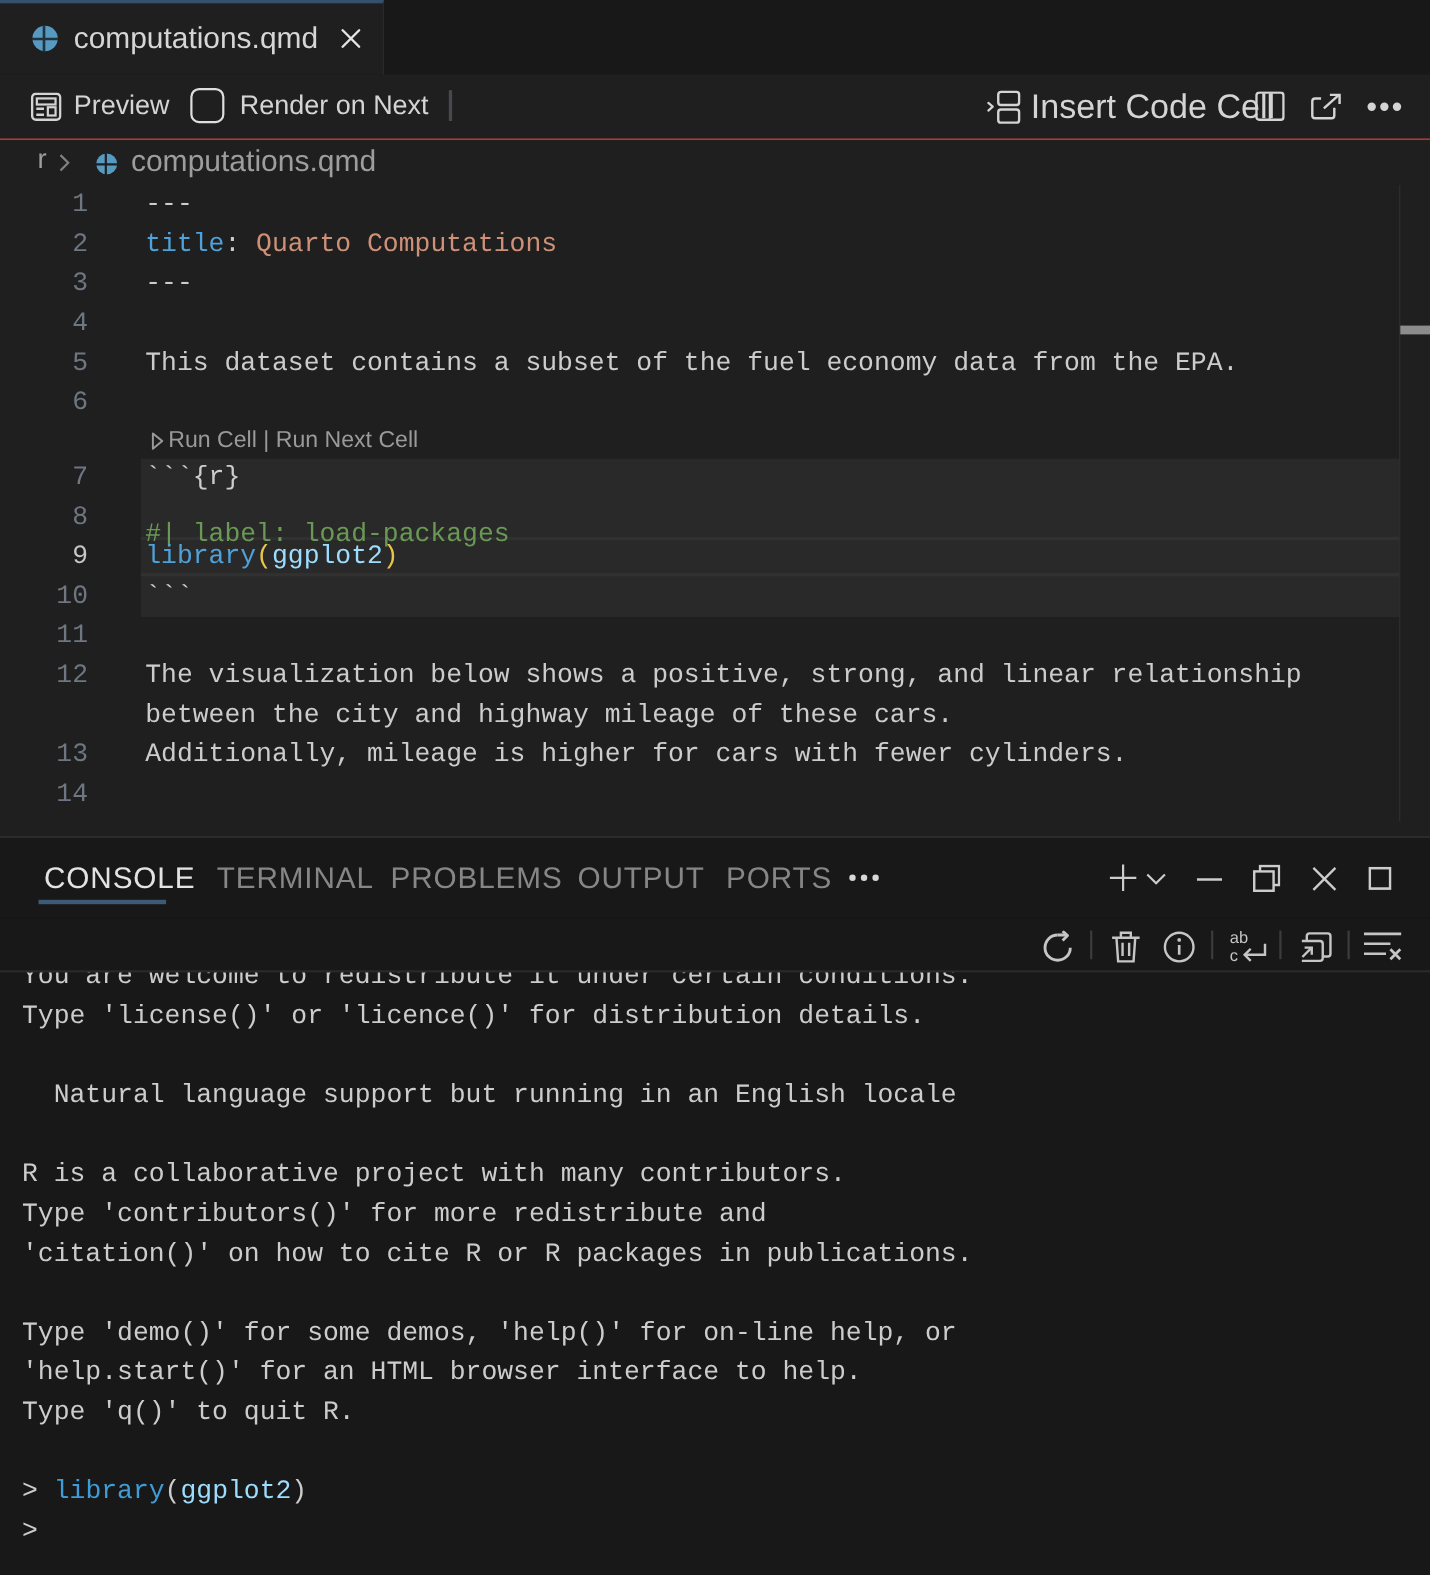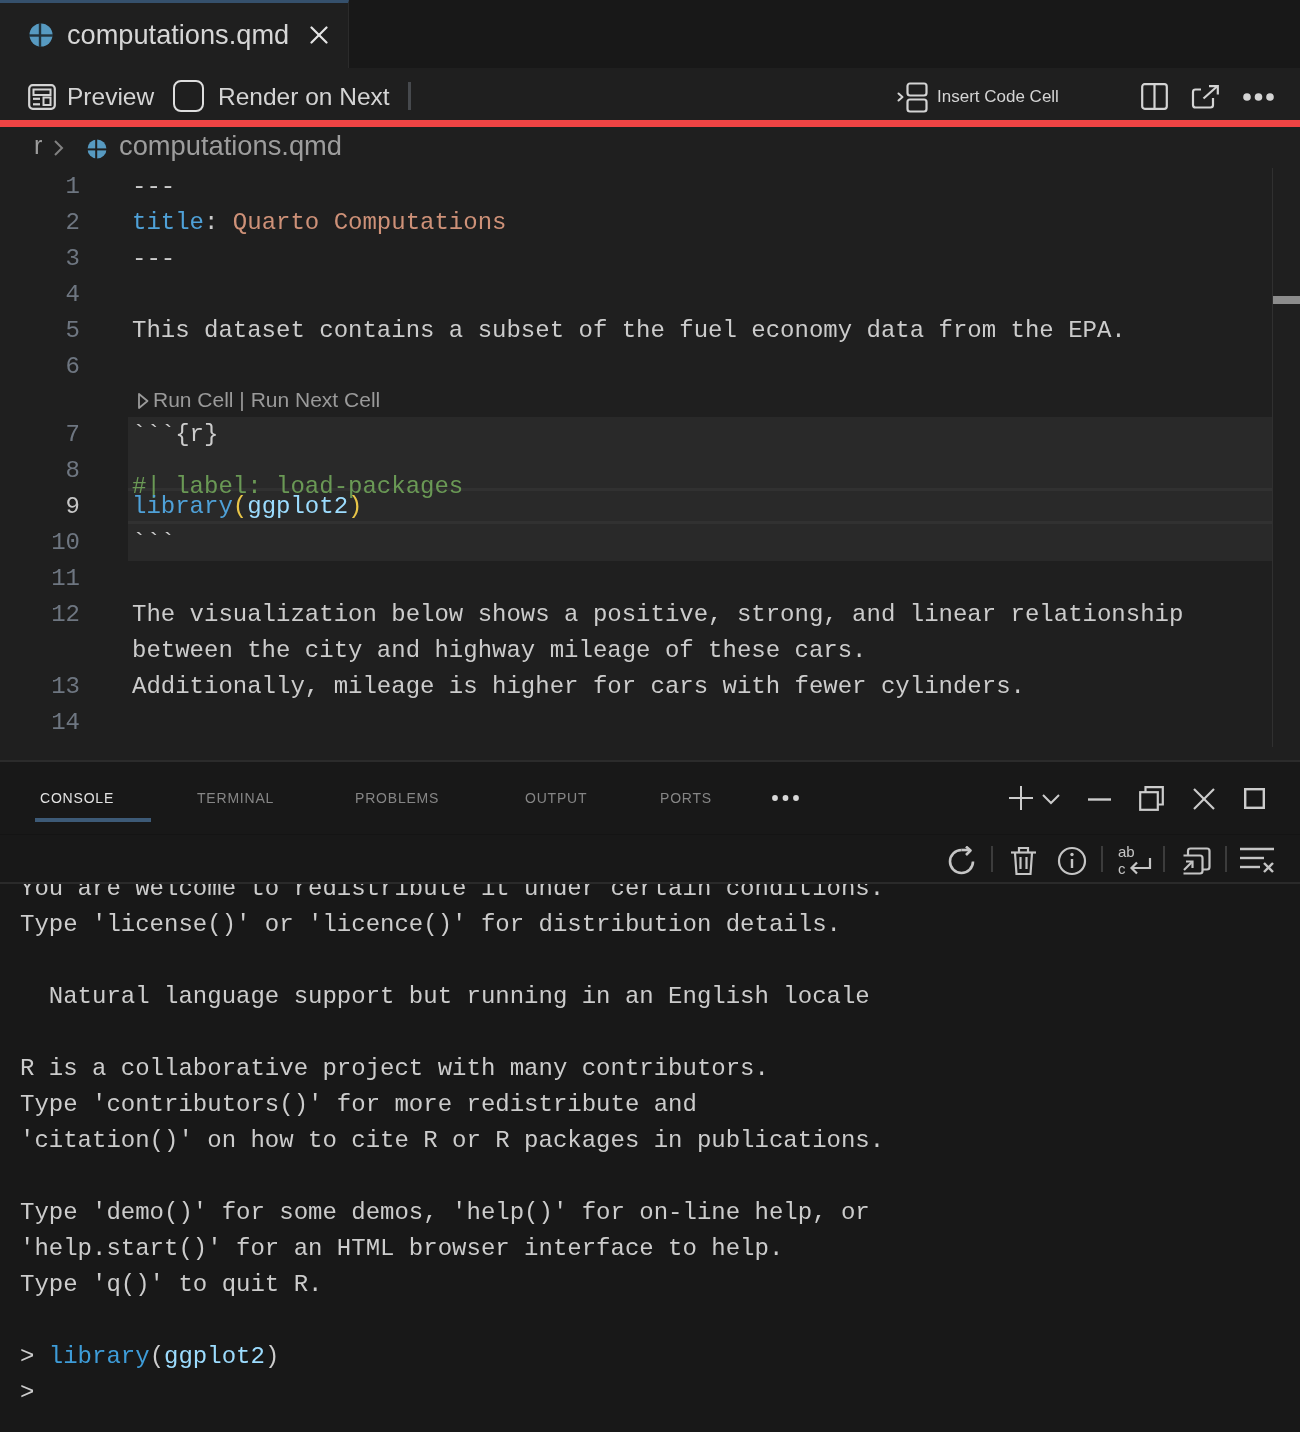--- a/index.html
+++ b/index.html
@@ -11,21 +11,21 @@
   svg { display:block; }
 
   
   #tabstrip { left:0; top:0; width:1300px; height:68px; background:#181818; }
   #tab { left:0; top:0; width:349px; height:68px; background:#1f1f1f;
          border-top:3px solid #35506c; border-right:1px solid #2b2b2b; }
   #tablabel { left:67px; top:0; height:65px; line-height:64px; font-size:27.2px; color:#d6d6d6; }
 
   
   #toolbar { left:0; top:68px; width:1300px; height:59px; background:#1f1f1f;
-             border-bottom:7px solid #ef4444; }
+             border-bottom:1px solid #ef4444; }
   .tbtext { font-size:24.5px; color:#d4d4d4; height:57px; line-height:57px; }
   #checkbox { left:173px; top:12px; width:31px; height:32px; border:2.5px solid #dedede; border-radius:8px; }
   #sep1 { left:408px; top:14px; width:3px; height:28px; background:#46494d; }
   #pill { left:424px; top:7px; width:210px; height:41px; background:#38353e; border-radius:11px; }
   #srcseg { left:0px; top:0px; width:105px; height:41px; background:#211e25; border:1.5px solid #56535c; border-radius:11px;
             text-align:center; line-height:38px; font-size:25px; color:#dedede; }
   #visualtxt { left:115px; top:0; width:90px; height:41px; line-height:42px; font-size:25px; color:#d0d0d0; }
 
   
   #crumbs { left:0; top:129px; width:1300px; height:39px; background:#1f1f1f; font-size:25px; color:#9d9d9d; }
@@ -40,21 +40,21 @@
   .c-gold { color:#e9c648; }
   .c-lblu { color:#9cdcfe; }
   #cellbg { left:128px; top:249px; width:1144px; height:144px; background:#292929; }
   #curline { left:128px; top:320px; width:1144px; height:36px; background:transparent; border-top:3px solid #313131; border-bottom:3px solid #313131; }
   #ovline { left:1272px; top:0px; width:1px; height:579px; background:#303030; }
   #ovmark { left:1273px; top:128px; width:27px; height:8px; background:#8c8c8c; }
 
   
   #pborder { left:0; top:760px; width:1300px; height:2px; background:#2b2b2b; }
   #panel { left:0; top:762px; width:1300px; height:670px; background:#181818; }
-  .ptab { position:absolute; top:0; height:72px; line-height:72px; font-size:14px; letter-spacing:0.8px; color:#868686; }
+  .ptab { position:absolute; top:0; height:72px; line-height:72px; font-size:27px; letter-spacing:0.8px; color:#868686; }
   #consoleul { left:35px; top:56px; width:116px; height:4px; background:#3d5a77; }
   #ctools { left:0; top:72px; width:1300px; height:48px; }
   .csep { position:absolute; top:12px; width:2px; height:26px; background:#3c3c3c; }
 
   
   #cout { left:0; top:122px; width:1168px; height:548px; overflow:hidden; }
   .cline { position:absolute; left:20px; color:#cccccc; }
 </style>
 </head>
 <body>
@@ -90,21 +90,21 @@
   <div class="abs tbtext" style="left:218px;">Render on Next</div>
   <div class="abs" id="sep1"></div>
 
   <svg class="abs" style="left:896px; top:13px;" width="32" height="32" viewBox="0 0 32 32">
     <g fill="none" stroke="#d4d4d4">
       <polyline points="2.5,12.5 6.5,16 2.5,19.5" stroke-width="2" stroke-linecap="round" stroke-linejoin="round"></polyline>
       <rect x="11.5" y="2.5" width="19" height="12" rx="2.5" stroke-width="2.2"></rect>
       <rect x="11.5" y="18.5" width="19" height="12" rx="2.5" stroke-width="2.2"></rect>
     </g>
   </svg>
-  <div class="abs tbtext" style="left:937px; font-size:17px;">Insert Code Cell</div>
+  <div class="abs tbtext" style="left:937px; font-size:31px;">Insert Code Cell</div>
   <svg class="abs" style="left:1141px; top:15px;" width="27" height="27" viewBox="0 0 27 27">
     <rect x="1.2" y="1.2" width="24.6" height="24.6" rx="2.5" fill="none" stroke="#d4d4d4" stroke-width="2.2"></rect>
     <line x1="13.5" y1="2" x2="13.5" y2="25" stroke="#d4d4d4" stroke-width="2.2"></line>
   </svg>
   <svg class="abs" style="left:1191px; top:17px;" width="30" height="24" viewBox="0 0 30 24">
     <path d="M 22,13 L 22,20 Q 22,22.5 19.5,22.5 L 4.5,22.5 Q 2,22.5 2,20 L 2,7 Q 2,4.5 4.5,4.5 L 10,4.5" fill="none" stroke="#d4d4d4" stroke-width="2.2"></path>
     <line x1="12.5" y1="13.5" x2="26" y2="1.5" stroke="#d4d4d4" stroke-width="2.2"></line>
     <polyline points="18,1.2 26.8,1.2 26.8,9.5" fill="none" stroke="#d4d4d4" stroke-width="2.2"></polyline>
   </svg>
   <g></g>

